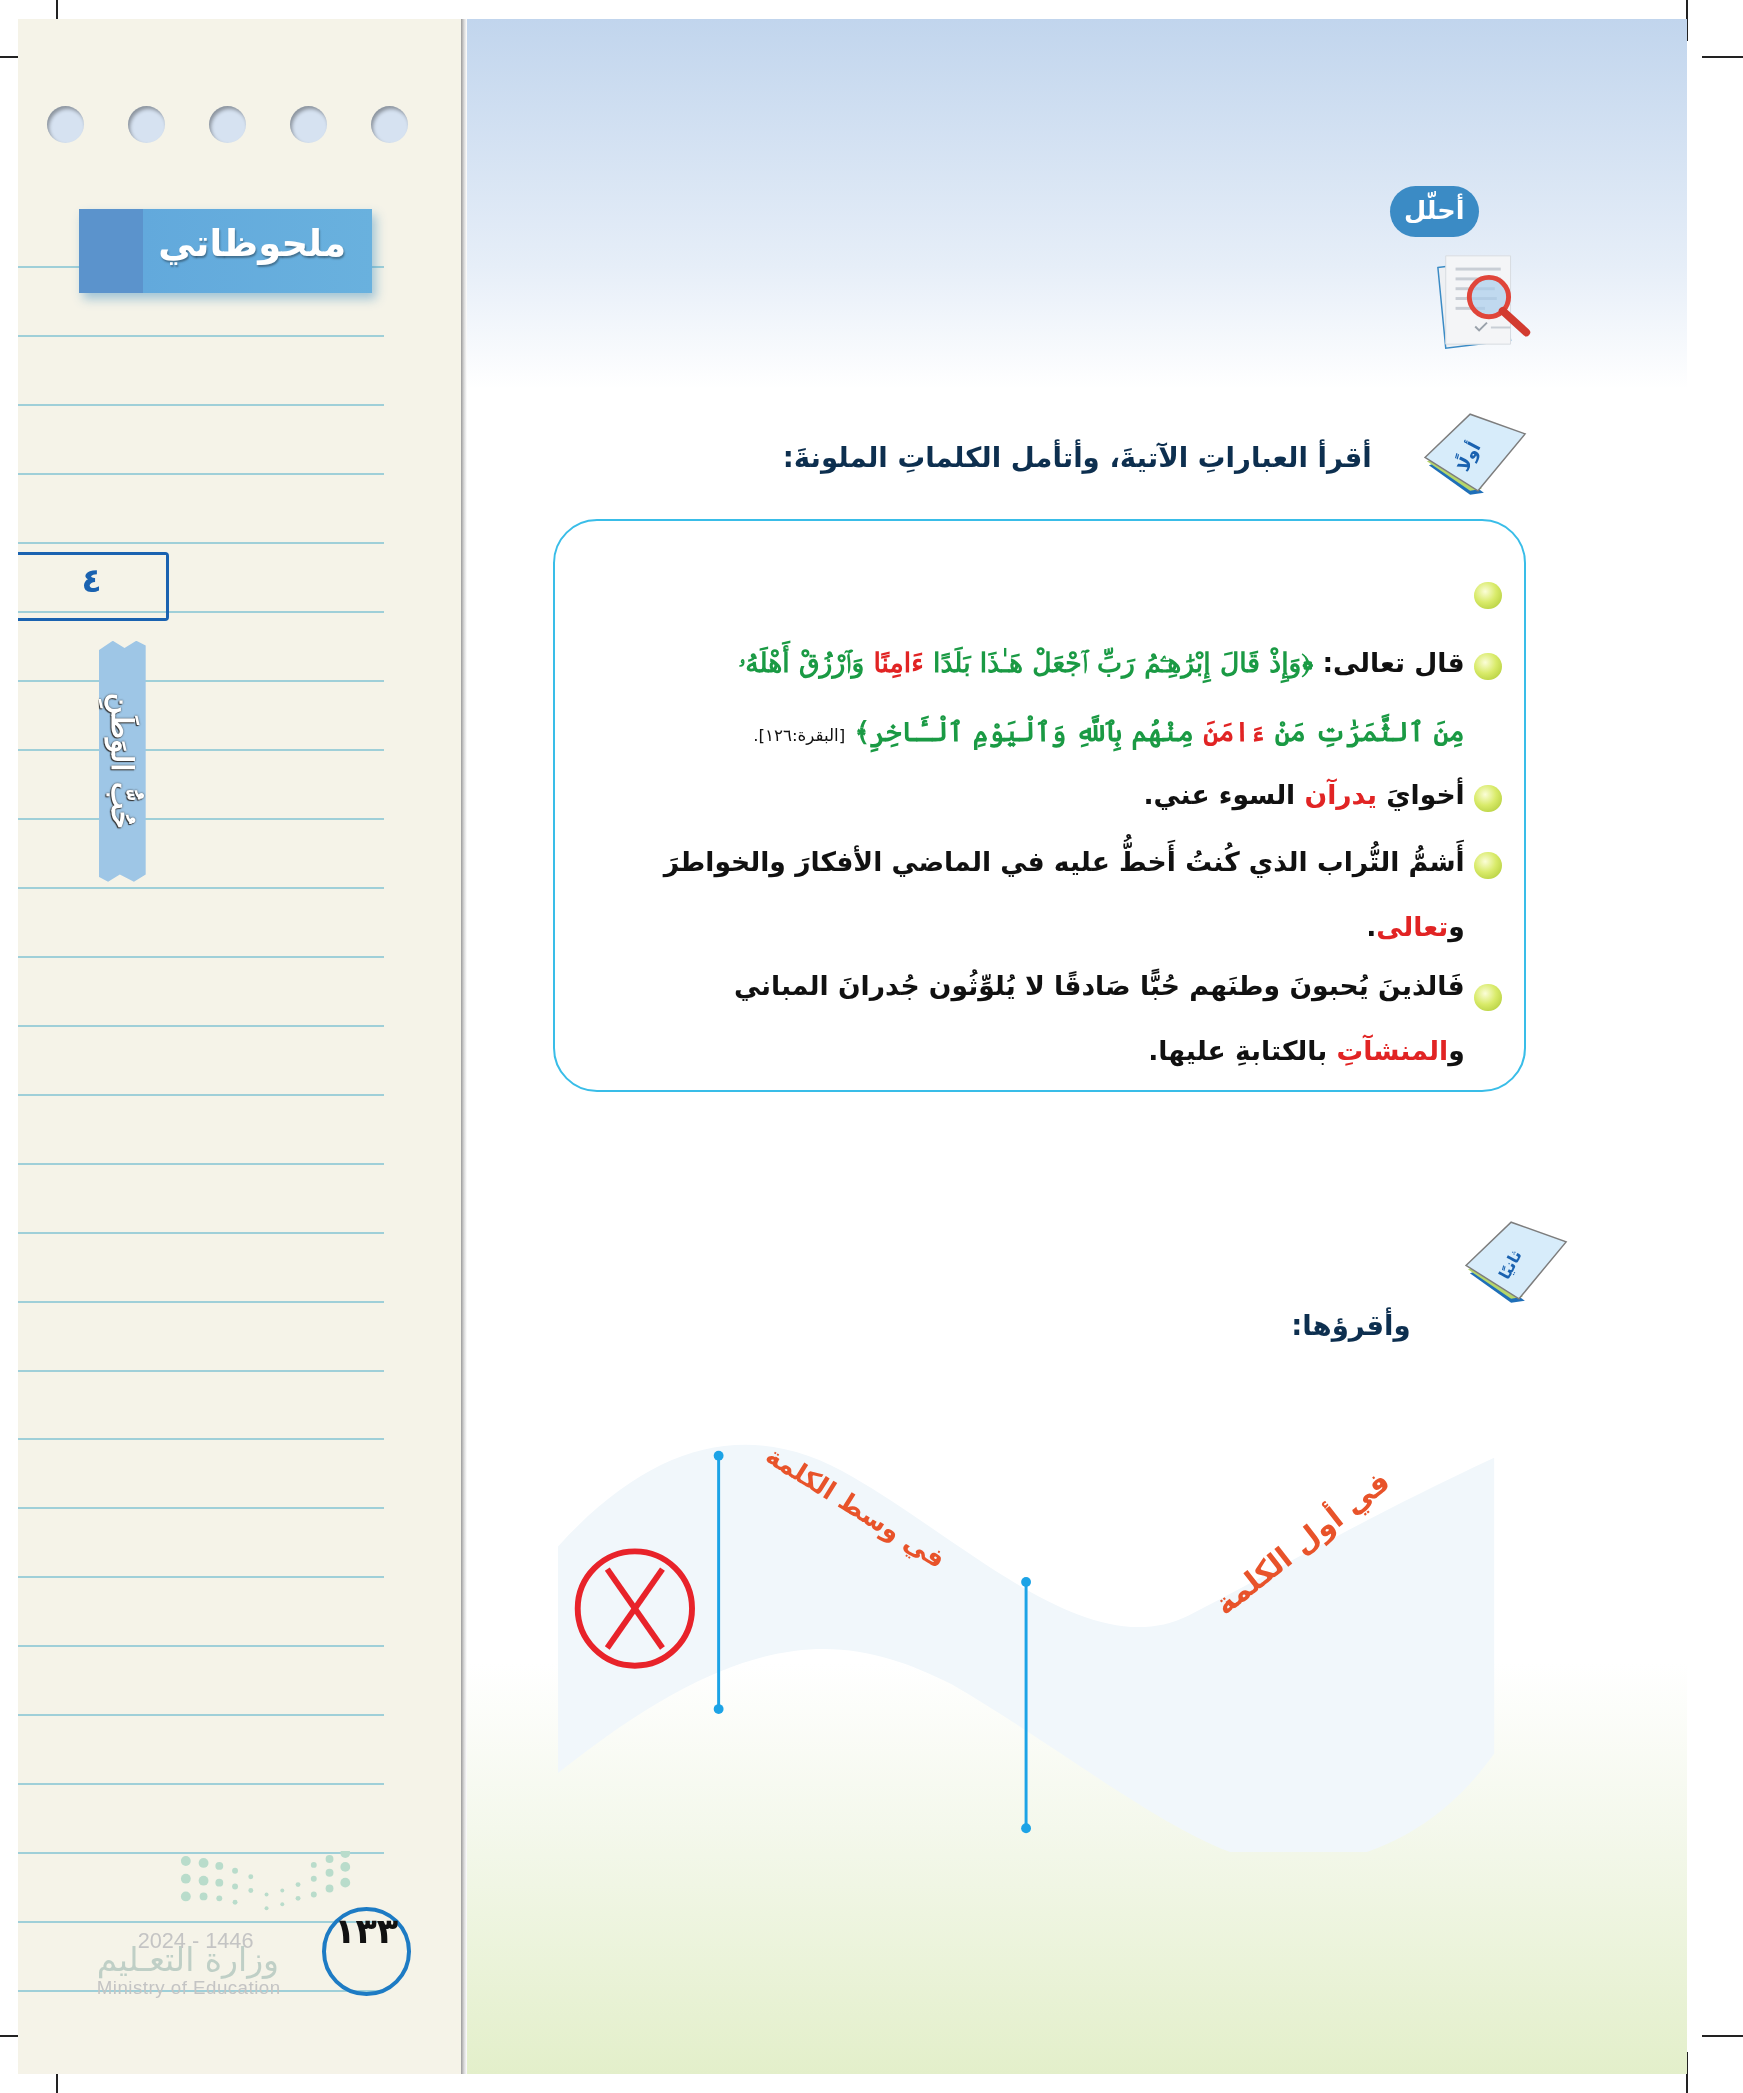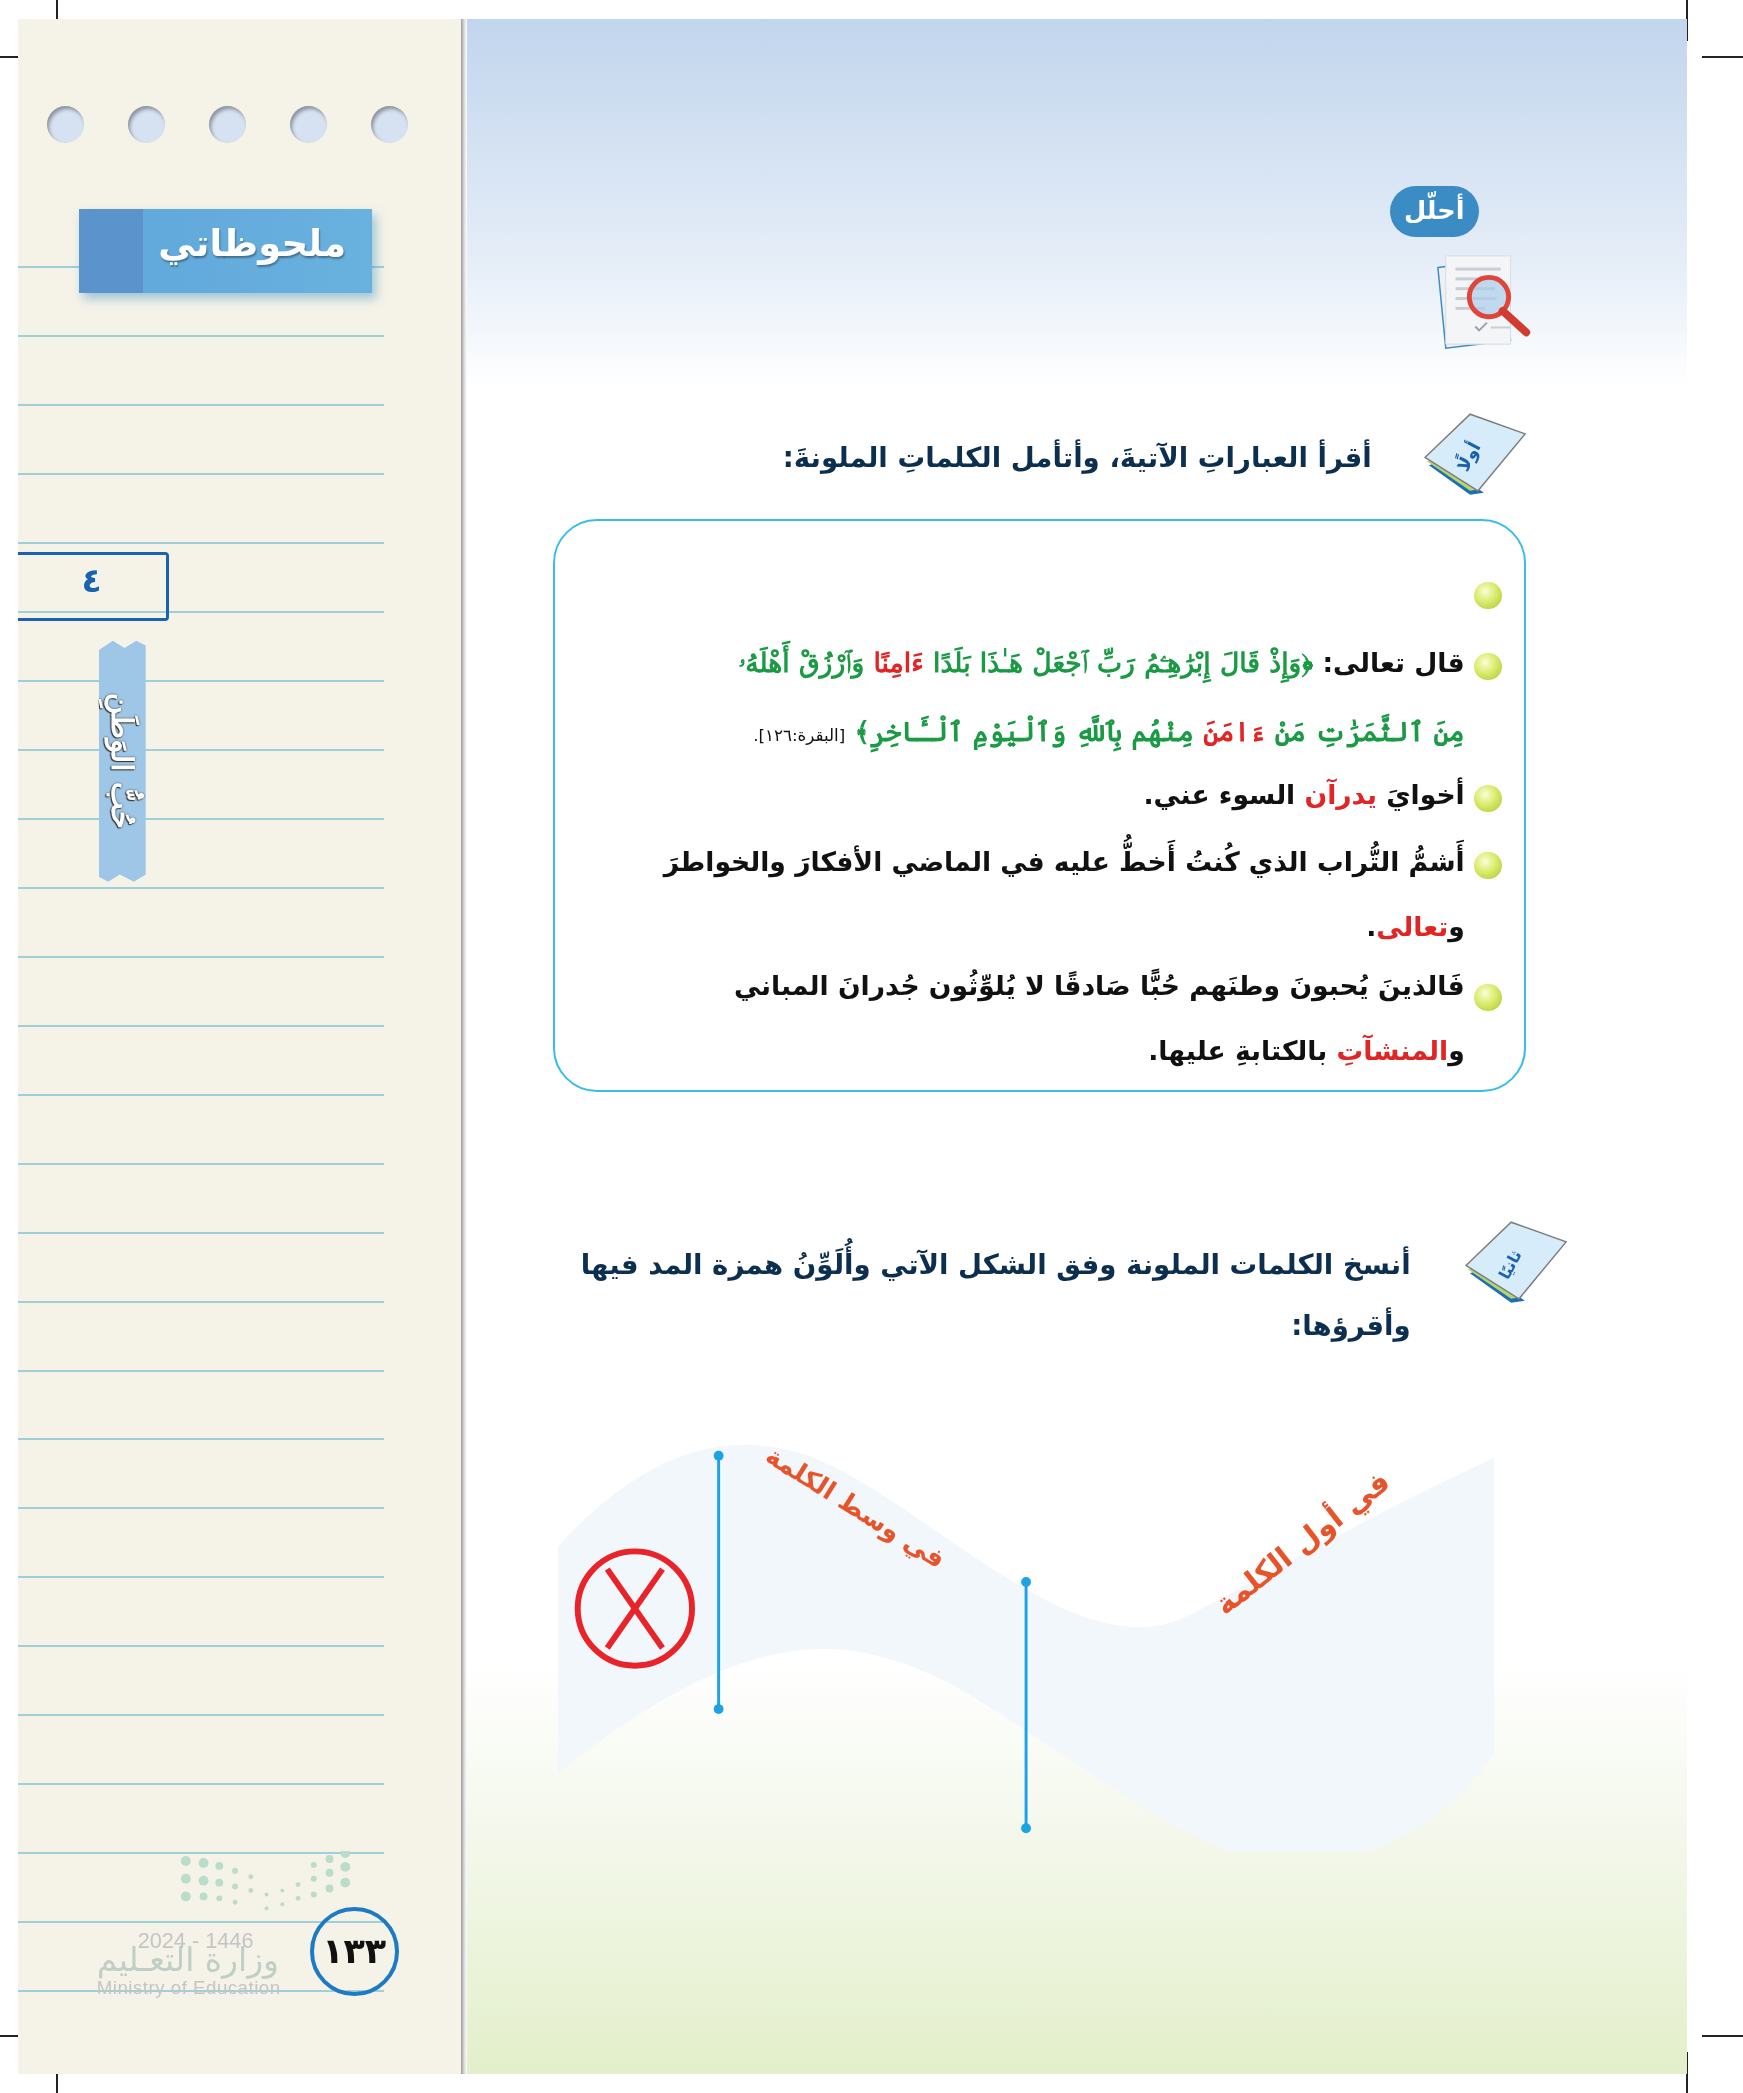--- a/index.html
+++ b/index.html
@@ -13,21 +13,21 @@
   .notes-tab{position:absolute;left:61px;top:190px;width:282px;height:84px;background:linear-gradient(to right,#5b93cc 0 22%,#62a9dc 22%,#69b1de 100%);box-shadow:3.9px 5.9px 9.9px rgba(60,140,190,.45);padding-left:11px;}
   .notes-tab span{position:absolute;right:25.6px;top:13.8px;color:#fff;font:bold 37px "DejaVu Sans",sans-serif;direction:rtl;text-shadow:1px 2px 2px rgba(0,0,0,.35);}
   .chapter-box{position:absolute;left:0;top:533px;width:148px;height:63px;border-top:3.9px solid #1a62b0;border-bottom:3.9px solid #1a62b0;border-right:3.9px solid #1a62b0;border-radius:0 3.9px 3.9px 0;}
   .chapter-box span{position:absolute;left:0;right:0;top:5.9px;text-align:center;color:#1a62b0;font:bold 33px "DejaVu Sans",sans-serif;}
   .tape{position:absolute;left:81px;top:622px;width:47px;height:241px;background:#9ec6e6;clip-path:polygon(0 4%,30% 0,55% 3%,80% 0,100% 2%,100% 97%,75% 100%,45% 97%,20% 100%,0 98%);}
   .tape span{position:absolute;left:50%;top:50%;transform:translate(-50%,-50%) rotate(90deg);white-space:nowrap;color:#fff;font:bold 29.6px "DejaVu Serif",serif;text-shadow:0 0 2px #333,1px 1px 1px #333;direction:rtl;}
   .moe-logo{position:absolute;left:158px;top:1832px;}
   .moe-ar{position:absolute;left:79px;top:1921px;color:#bfcfc6;font:33px "DejaVu Sans",sans-serif;direction:rtl;}
   .moe-en{position:absolute;left:79px;top:1958px;color:#c4c4c4;font:18.7px "Liberation Sans",sans-serif;letter-spacing:0.5px;}
   .moe-year{position:absolute;left:79px;top:1909px;color:#c4c4c4;font:21.7px "Liberation Sans",sans-serif;margin-left:41px;}
-  .page-num{position:absolute;left:292px;top:1888px;width:81px;height:81px;border:4.9px solid #1d7bc4;border-radius:50%;display:flex;align-items:center;justify-content:center;}
+  .page-num{position:absolute;left:304px;top:1888px;width:81px;height:81px;border:4.9px solid #1d7bc4;border-radius:50%;display:flex;justify-content:center;}
   .page-num span{font:bold 35px "DejaVu Sans",sans-serif;color:#111;}
   .content{position:absolute;left:449px;top:0;right:0;bottom:0;background:linear-gradient(to bottom,#c1d5ed 0%,#e6eef8 12%,#ffffff 18%,#ffffff 80%,#f4f8ec 88%,#e3efca 100%);}
   .analyze{position:absolute;left:923px;top:167px;width:89px;height:51px;background:#3b8bc5;border-radius:25.6px;color:#fff;font:bold 25.6px "DejaVu Sans",sans-serif;text-align:center;line-height:49px;direction:rtl;}
   .docs-icon{position:absolute;left:965px;top:227px;}
   .heading{position:absolute;direction:rtl;color:#0d2f4f;font:bold 27.6px "DejaVu Sans",sans-serif;text-align:right;}
   .folder{position:absolute;}
   .box{position:absolute;left:86px;top:500px;width:973px;height:573px;border:2px solid #39bde8;border-radius:44px;box-sizing:border-box;}
   .row{position:absolute;right:59px;direction:rtl;font:bold 26.6px "DejaVu Sans",sans-serif;color:#111;white-space:nowrap;}
   .bullet{position:absolute;width:27.6px;height:27.6px;border-radius:50%;background:radial-gradient(circle at 40% 35%,#fbfdd8 0,#d9eb6a 45%,#a9c530 100%);}
   .green{color:#1a9a44;font-family:"DejaVu Serif",serif;}
@@ -200,21 +200,20 @@
         <span>و</span><span class="red">المنشآتِ</span><span> بالكتابةِ عليها.</span>
       </div>
     </div>
 
     <svg class="folder" style="left:997px;top:1197px;" width="108" height="89" viewBox="0 0 110 90">
       <polygon points="6,58 48,88 62,86 18,54" fill="#1f6fb8"></polygon>
       <polygon points="4,54 48,84 60,82 16,50" fill="#b6d66a"></polygon>
       <polygon points="2,50 48,6 104,26 56,84" fill="#d7ecfa" stroke="#7d7d7d" stroke-width="1.5"></polygon>
       <text x="52" y="52" transform="rotate(-62 52 52)" font-family="DejaVu Sans, sans-serif" font-size="16" font-weight="bold" fill="#1a62b0" text-anchor="middle">ثانيًا</text>
     </svg>
-    <div class="heading" style="right:276px;top:1229px;width:985px;">أنسخ الكلمات الملونة وفق الشكل الآتي وأُلَوِّنُ همزة المد فيها</div>
     <div class="heading" style="right:276px;top:1290px;width:394px;">وأقرؤها:</div>
 
     <svg class="diagram" width="946" height="414" viewBox="0 0 960 420">
       <path d="M0,110 C100,0 200,-20 300,40 C420,110 540,230 640,180 C720,140 800,90 950,20 L950,320 C880,420 780,440 720,430 C640,420 520,320 400,250 C300,200 200,180 0,340 Z" fill="#f1f7fb"></path>
       <line x1="163" y1="18" x2="163" y2="275" stroke="#1ca3e6" stroke-width="3"></line>
       <circle cx="163" cy="18" r="5" fill="#1ca3e6"></circle>
       <circle cx="163" cy="275" r="5" fill="#1ca3e6"></circle>
       <line x1="475" y1="146" x2="475" y2="396" stroke="#1ca3e6" stroke-width="3"></line>
       <circle cx="475" cy="146" r="5" fill="#1ca3e6"></circle>
       <circle cx="475" cy="396" r="5" fill="#1ca3e6"></circle>

